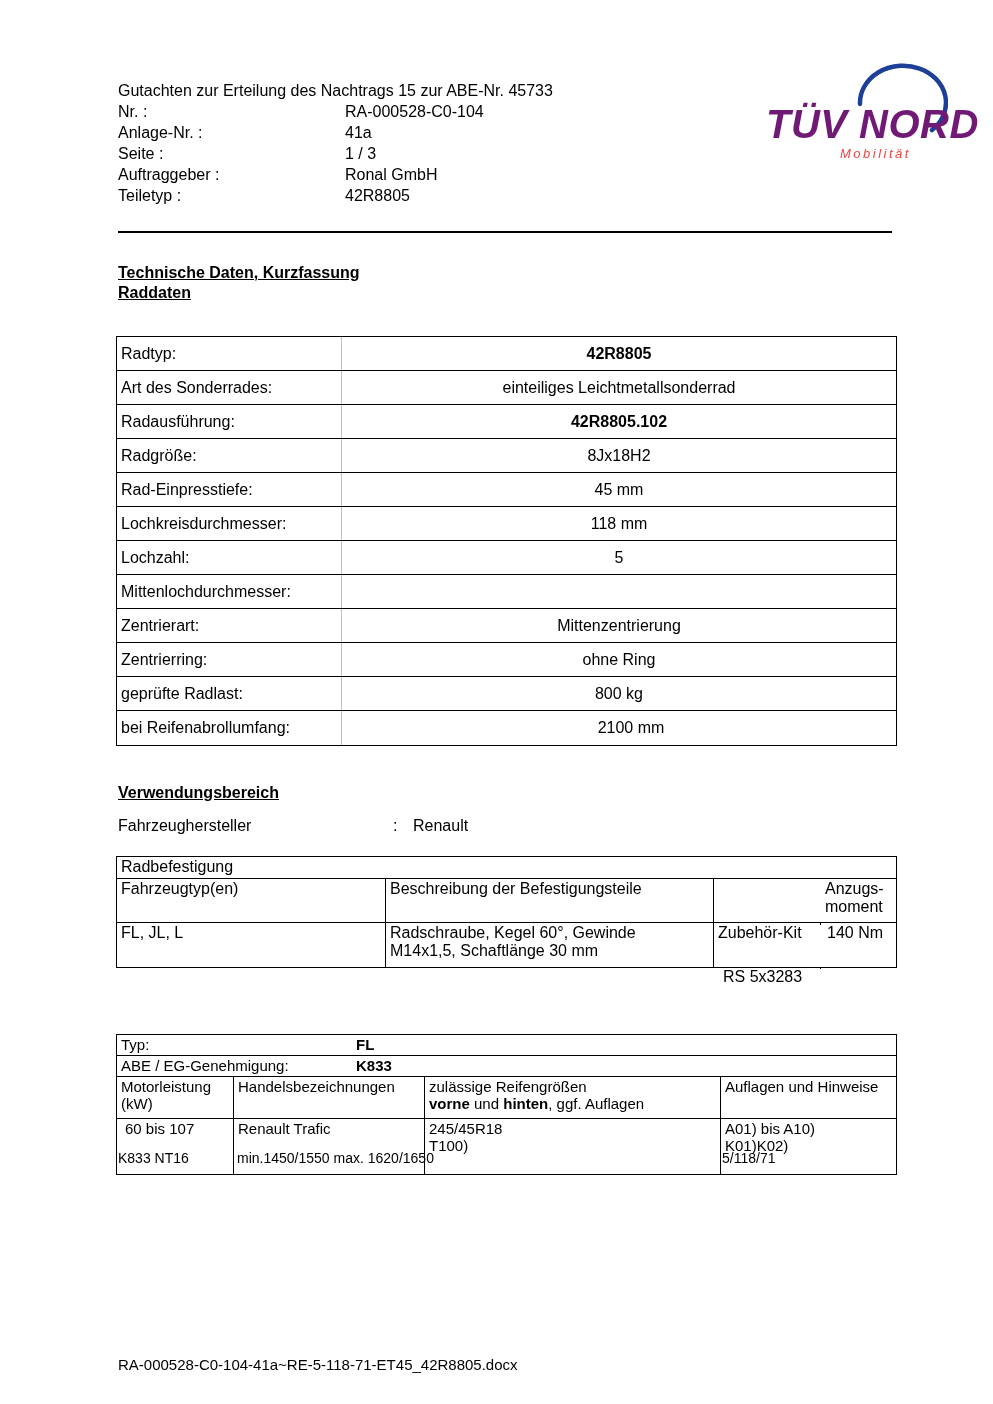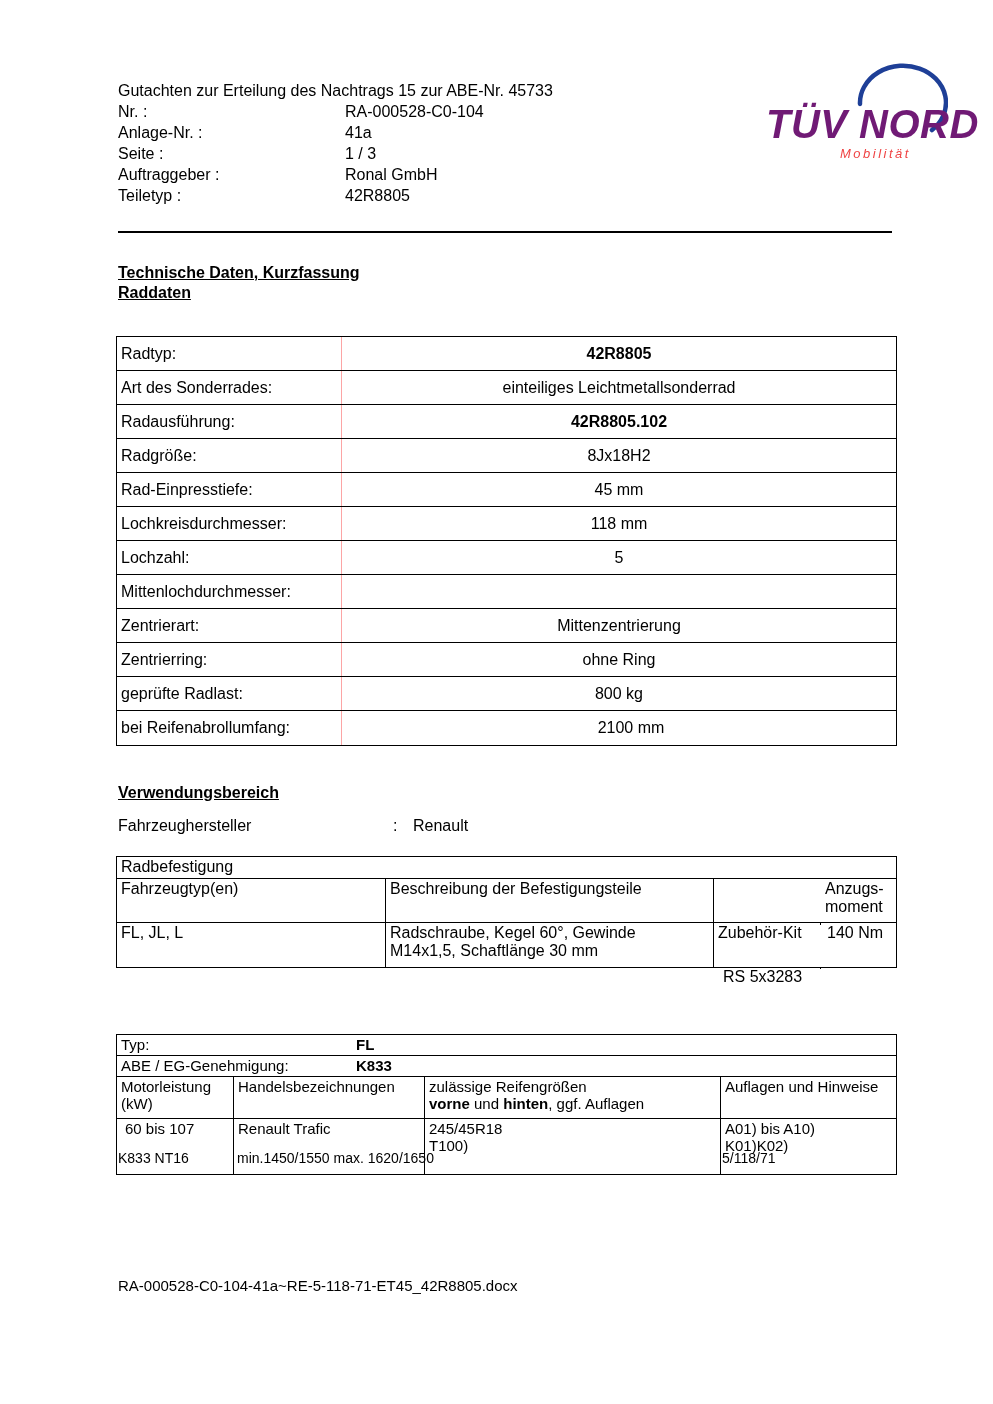--- a/index.html
+++ b/index.html
@@ -77,21 +77,21 @@
   .tc3 { width:296px; border-right:1px solid #000; }
   .tc4 { flex:1; }
   .tt-data .tc1 { padding-left:8px; }
 
   .tt-footnote { position:absolute; left:116px; top:1150px; width:781px; height:12px; font-size:14px; }
   .fn-left { position:absolute; left:2px; }
   .fn-mid { position:absolute; left:121px; }
   .fn-right { position:absolute; left:606px; }
 
   
-  .footer-filename { position:absolute; left:118px; top:1277px; font-size:15px; }
+  .footer-filename { position:absolute; left:118px; top:1356px; font-size:15px; }
 </style>
 </head>
 <body>
 
 <div class="page">
 
   <div class="header-block">
     <div class="doc-title">Gutachten zur Erteilung des Nachtrags 15 zur ABE-Nr. 45733</div>
     <div class="hrow">
       <span class="hlabel">Nr. :</span>

